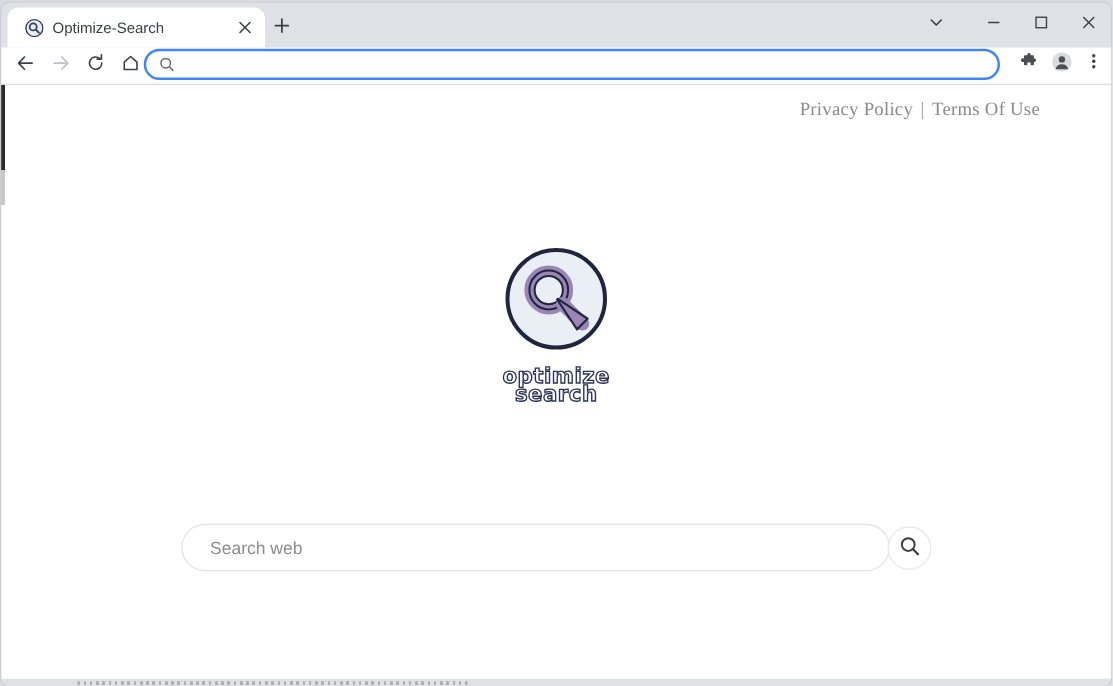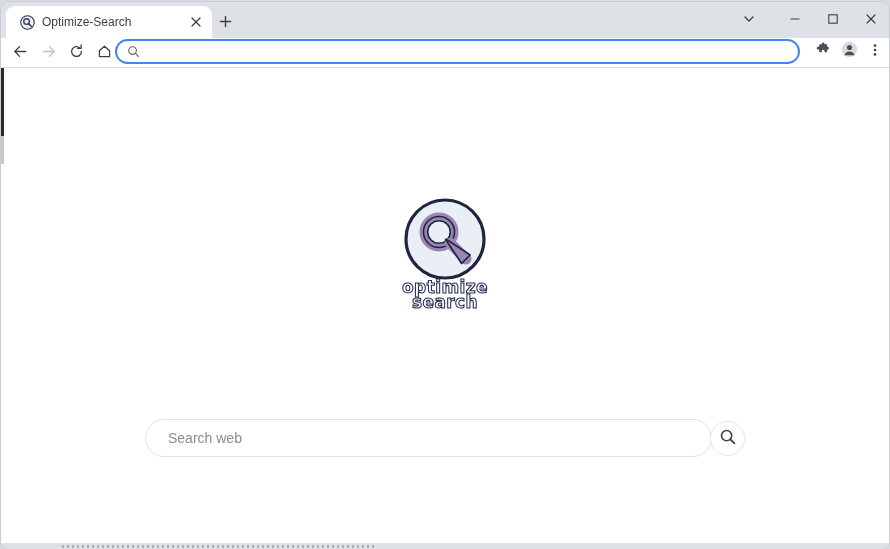--- a/index.html
+++ b/index.html
@@ -216,21 +216,21 @@
     width: 890px;
     display: flex;
     flex-direction: column;
     align-items: center;
   }
   .logo-mark {
     width: 82px;
     height: 82px;
   }
   .logo-text {
-    margin-top: 0;
+    margin-top: 14px;
     display: flex;
     flex-direction: column;
     align-items: center;
     line-height: 15px;
   }
   .logo-word {
     font-family: "DejaVu Sans", sans-serif;
     font-size: 17px;
     font-weight: bold;
     color: #ffffff;
@@ -441,20 +441,23 @@
       </div>
     </div>
 
     <div class="toolbar-sep"></div>
 
     <div class="viewport">
 
       <div class="left-rail"></div>
       <div class="left-rail-2"></div>
 
+      <div class="page-links">
+        <a href="#">Privacy Policy</a><span class="sep">|</span><a href="#">Terms Of Use</a>
+      </div>
 
       <div class="logo-wrap">
         <span class="logo-mark">
           <svg width="82" height="82" viewBox="0 0 82 82">
             <circle cx="41" cy="41" r="39" fill="#e9eff5" stroke="#20253f" stroke-width="3.2"></circle>
             <circle cx="35" cy="34" r="15.5" fill="none" stroke="#9a85b4" stroke-width="8"></circle>
             <circle cx="35" cy="34" r="15.5" fill="none" stroke="#20253f" stroke-width="1.6"></circle>
             <circle cx="35" cy="34" r="11.3" fill="#e9eff5" stroke="#20253f" stroke-width="1.6"></circle>
             <line x1="46.2" y1="45.2" x2="62" y2="61" stroke="#9a85b4" stroke-width="11" stroke-linecap="round"></line>
             <line x1="46.2" y1="45.2" x2="62" y2="61" stroke="#20253f" stroke-width="11" stroke-linecap="round" fill="none" opacity="0"></line>

